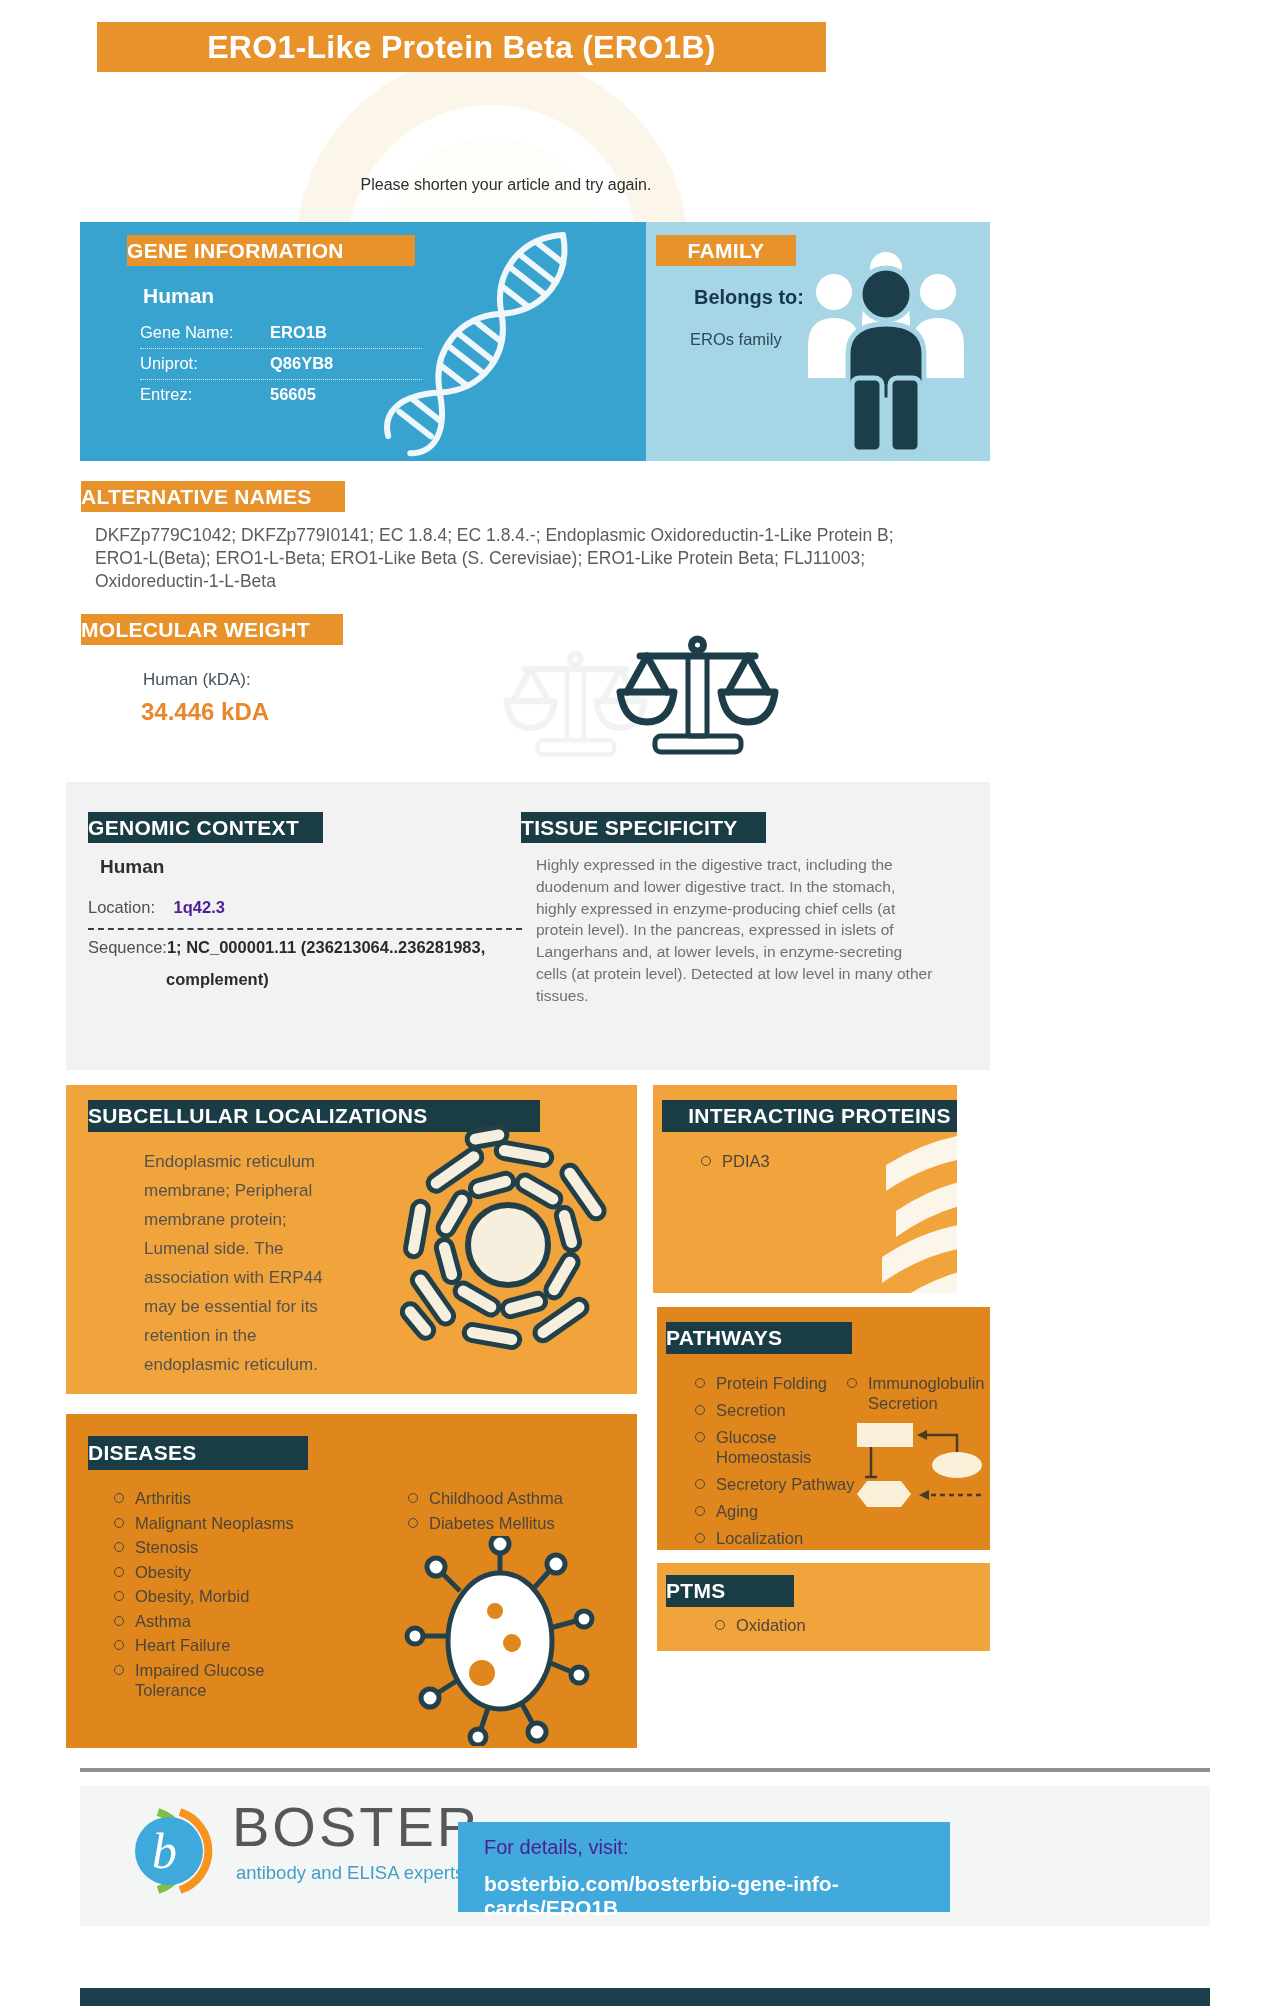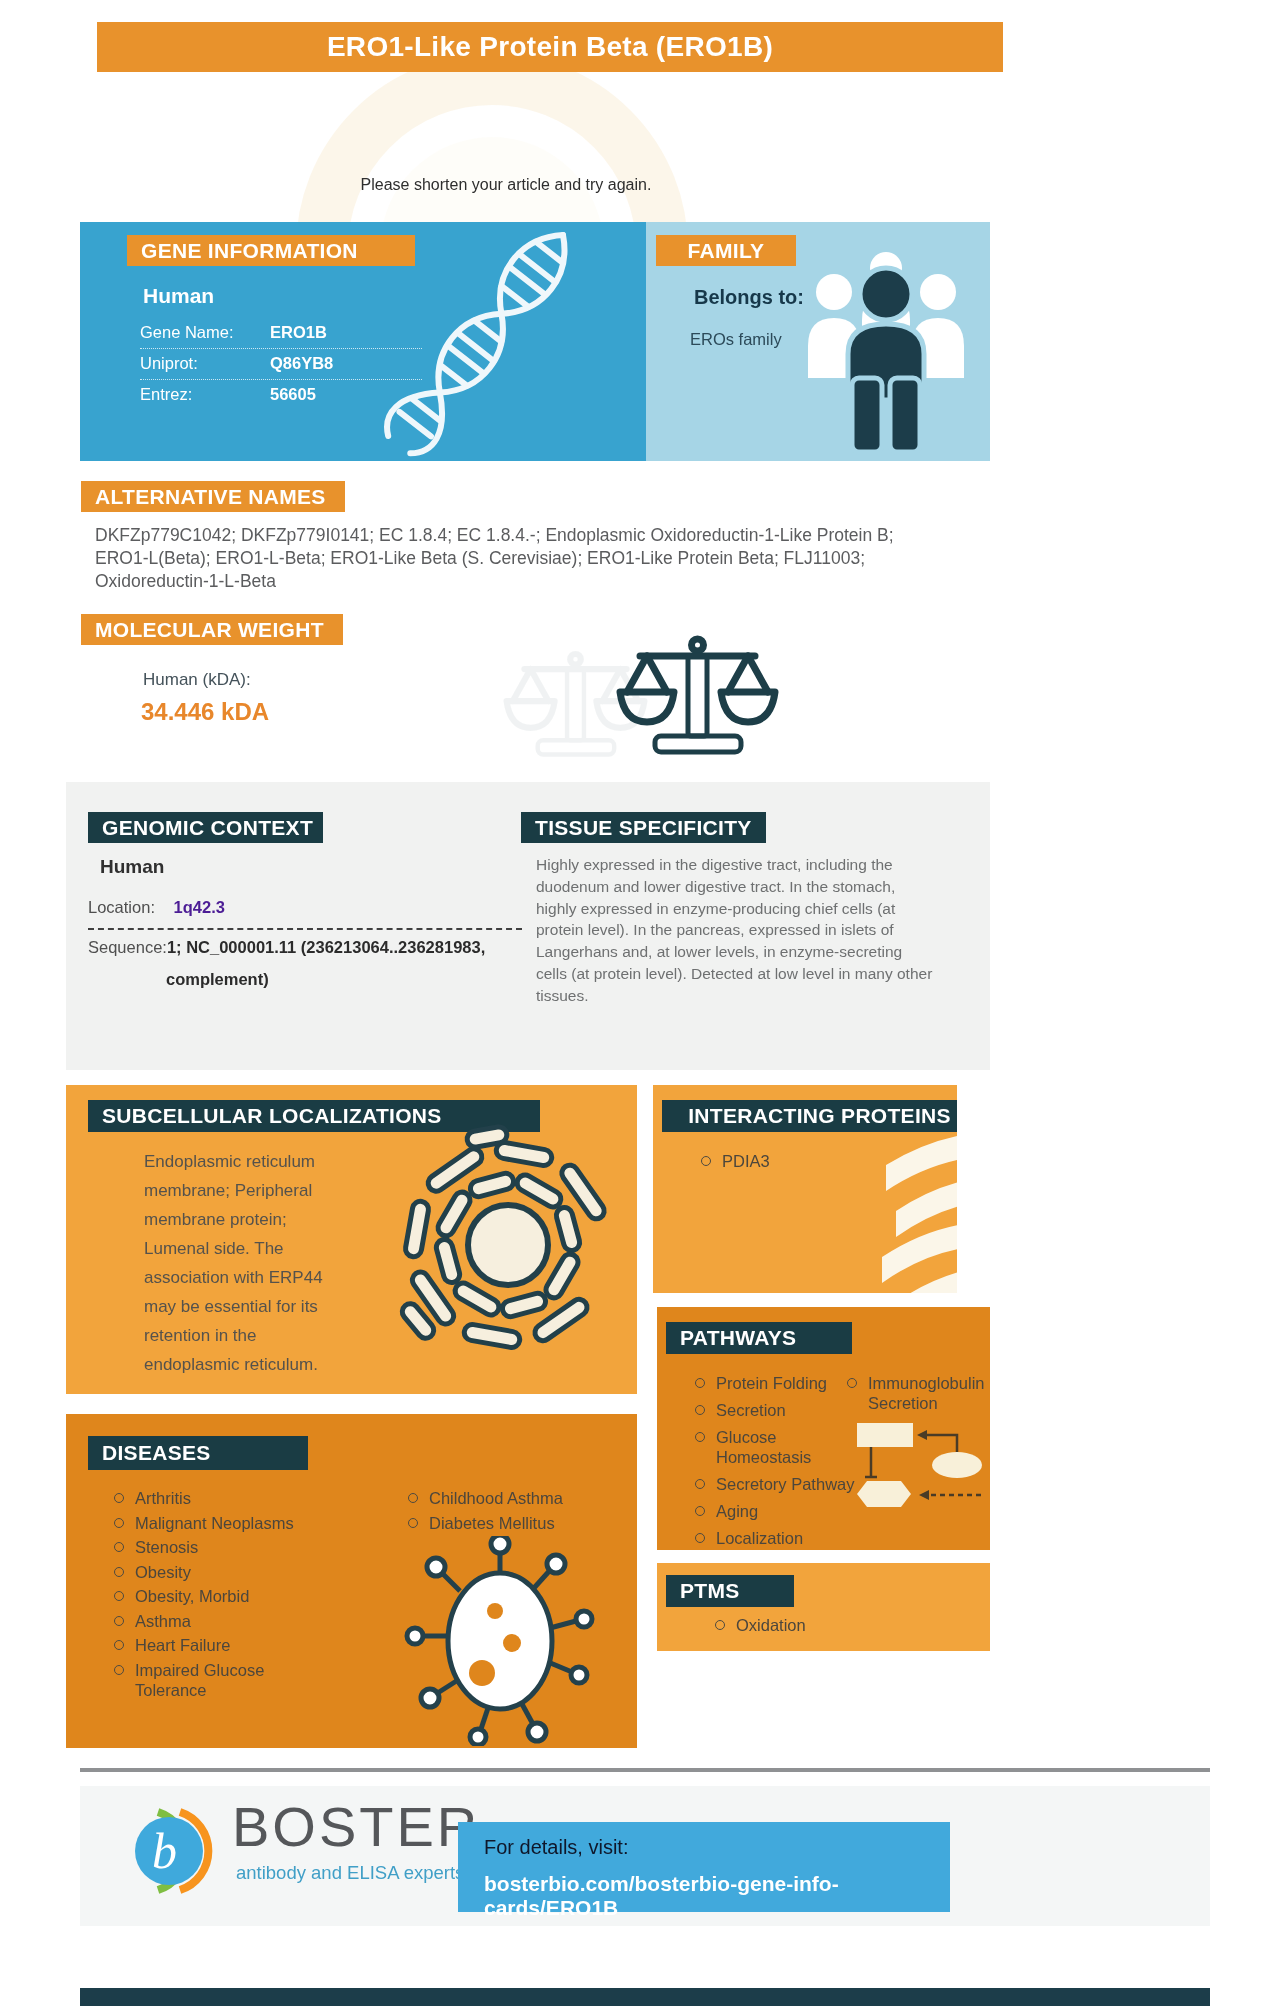--- a/index.html
+++ b/index.html
@@ -1,20 +1,20 @@
 <!DOCTYPE html>
 <html><head>
 <meta charset="utf-8">
 <style>
   html,body{margin:0;padding:0;background:#fff;}
   body{font-family:"Liberation Sans","DejaVu Sans",sans-serif;}
   #page{position:relative;width:1288px;height:2006px;background:#fff;overflow:hidden;margin:0 auto;}
   .abs{position:absolute;}
   .z{z-index:1;}
-  .bar{position:absolute;display:flex;align-items:center;padding-left:14px;color:#fff;font-weight:bold;font-size:21px;letter-spacing:.3px;white-space:nowrap;box-sizing:border-box;}
+  .bar{position:absolute;display:flex;align-items:center;color:#fff;font-weight:bold;font-size:21px;letter-spacing:.3px;white-space:nowrap;box-sizing:border-box;}
   .bar-orange{background:#E8922C;}
   .bar-teal{background:#1A3C44;}
   .center{justify-content:center;padding-left:0;}
   .box{position:absolute;box-sizing:border-box;}
   .li{display:flex;align-items:flex-start;margin-bottom:7px;}
   .li-tight{margin-bottom:4.5px;}
   .blt{flex:0 0 auto;width:8px;height:8px;border:1.5px solid #4E4A40;border-radius:50%;margin:5px 11px 0 0;}
   .li-t{font-size:16.5px;line-height:20px;color:#4C463C;}
   .gene-row{display:flex;padding:5px 0 6px 0;color:#fff;font-size:16.5px;}
   .gene-row .lbl{width:130px;}
@@ -25,21 +25,21 @@
 <body>
 
 <div id="page">
 
   <svg class="abs" style="left:232px;top:24px;width:520px;height:470px;z-index:0;" viewBox="0 0 520 470">
     <circle cx="260" cy="225" r="170" fill="none" stroke="#FAEFD9" stroke-width="52" opacity="0.55"></circle>
     <path d="M260 395 A170 170 0 0 0 430 225" fill="none" stroke="#DCEDF5" stroke-width="52" opacity="0.5"></path>
     <circle cx="260" cy="225" r="112" fill="#FDFAF1" opacity="0.45"></circle>
   </svg>
 
-  <div class="bar bar-orange center z" style="left:97px;top:22px;width:906px;height:50px;font-size:28px;">
+  <div class="bar bar-orange center z" style="left:97px;top:22px;width:729px;height:50px;font-size:32px;">
       <span>ERO1-Like Protein Beta (ERO1B)</span>
     </div>
 
   <div class="abs z" style="left:66px;top:176px;width:880px;text-align:center;font-size:16px;color:#2E2E2E;">Please shorten your article and try again.</div>
 
   <div class="box z" style="left:80px;top:222px;width:566px;height:239px;background:#38A3CF;overflow:hidden;">
     <div class="bar bar-orange" style="left:47px;top:13px;width:288px;height:31px;">GENE INFORMATION</div>
     <div class="abs" style="left:63px;top:62px;font-size:21px;font-weight:bold;color:#fff;">Human</div>
     <div class="abs" style="left:60px;top:96px;width:282px;">
       <div class="gene-row dotted">
@@ -315,19 +315,19 @@
   <div class="box z" style="left:80px;top:1786px;width:1130px;height:140px;background:#F4F6F6;">
     <svg class="abs" style="left:38px;top:14px;width:102px;height:102px;" viewBox="0 0 102 102">
       <path d="M62 12 A41 41 0 0 1 62 90" stroke="#F7941E" stroke-width="8" fill="none"></path>
       <path d="M40 90 A41 41 0 0 0 40 12" stroke="#7FBE42" stroke-width="8" fill="none"></path>
       <circle cx="51" cy="51" r="34" fill="#3FA9DC"></circle>
       <text x="34" y="68" font-size="50" fill="#FFFFFF" font-family="Liberation Serif, serif" font-style="italic">b</text>
     </svg>
     <div class="abs" style="left:152px;top:8px;font-size:56px;color:#55575A;letter-spacing:3px;">BOSTER</div>
     <div class="abs" style="left:156px;top:76px;font-size:18.5px;color:#409FC7;">antibody and ELISA experts</div>
     <div class="box" style="left:378px;top:36px;width:492px;height:90px;background:#41A9DC;">
-      <div class="abs" style="left:26px;top:14px;font-size:20px;color:#0f172a;">For details, visit:</div>
+      <div class="abs" style="left:26px;top:14px;font-size:20px;color:#4c1d95;">For details, visit:</div>
       <div class="abs" style="left:26px;top:50px;font-size:21px;font-weight:bold;color:#FFFFFF;">bosterbio.com/bosterbio-gene-info-cards/ERO1B</div>
     </div>
   </div>
   <div class="abs z" style="left:80px;top:1988px;width:1130px;height:18px;background:#1C3D4A;"></div>
 
 </div>
 
 </body></html>

